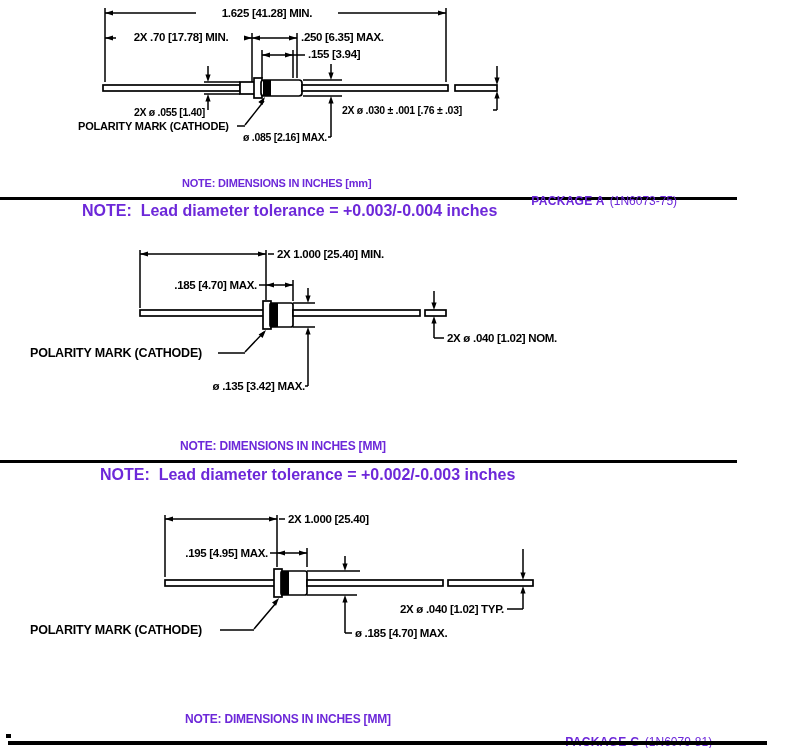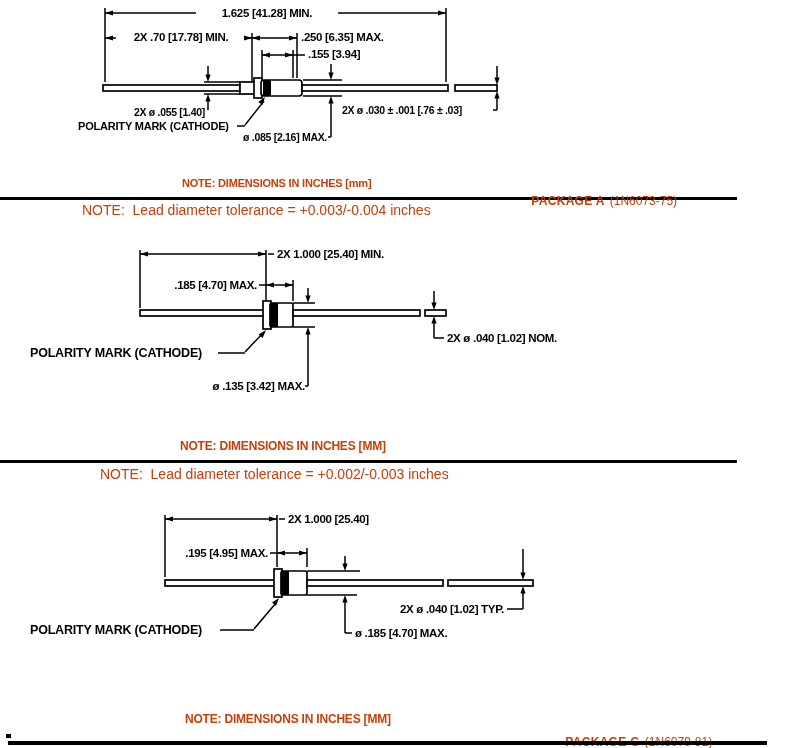--- a/index.html
+++ b/index.html
@@ -1,30 +1,30 @@
 <!DOCTYPE html>
 <html><head>
 <meta charset="utf-8">
 <style>
   html,body{margin:0;padding:0;background:#fff;}
   #page{position:relative;width:790px;height:748px;background:#fff;overflow:hidden;
-        font-family:"Liberation Sans",sans-serif;color:#c2410c;}
+        font-family:"Liberation Sans",sans-serif;color:#6d28d9;}
   svg{position:absolute;left:0;}
   svg text{fill:#000;font-family:"Liberation Sans",sans-serif;font-weight:700;}
   .dt  {font-size:11.5px;letter-spacing:-0.3px;}   
   .lt  {font-size:10.5px;letter-spacing:-0.3px;}   
   .pol {font-size:12.5px;letter-spacing:-0.2px;}   
   .polA{font-size:11px;letter-spacing:-0.2px;}
   .ln  {stroke:#000;stroke-width:1.5;fill:none;}
   .part{stroke:#000;stroke-width:1.7;fill:#fff;}
   .fillb{fill:#000;stroke:none;}
   .note{position:absolute;font-weight:700;white-space:pre;}
   .noteA{font-size:11px;letter-spacing:-0.2px;}
   .noteEG{font-size:12px;letter-spacing:-0.2px;}
-  .tol{position:absolute;font-size:14px;font-weight:400;white-space:pre;}
+  .tol{position:absolute;font-size:16px;font-weight:700;white-space:pre;}
   .pkgtitle{position:absolute;font-size:12px;white-space:pre;}
   .pkgtitle .b{font-weight:700;letter-spacing:0.3px;}
   .pkgtitle .r{font-weight:400;margin-left:5px;}
   .rule{position:absolute;background:#000;height:3px;}
   .dot{position:absolute;background:#000;width:5px;height:4px;}
 </style>
 </head>
 <body>
 
 <div id="page">

